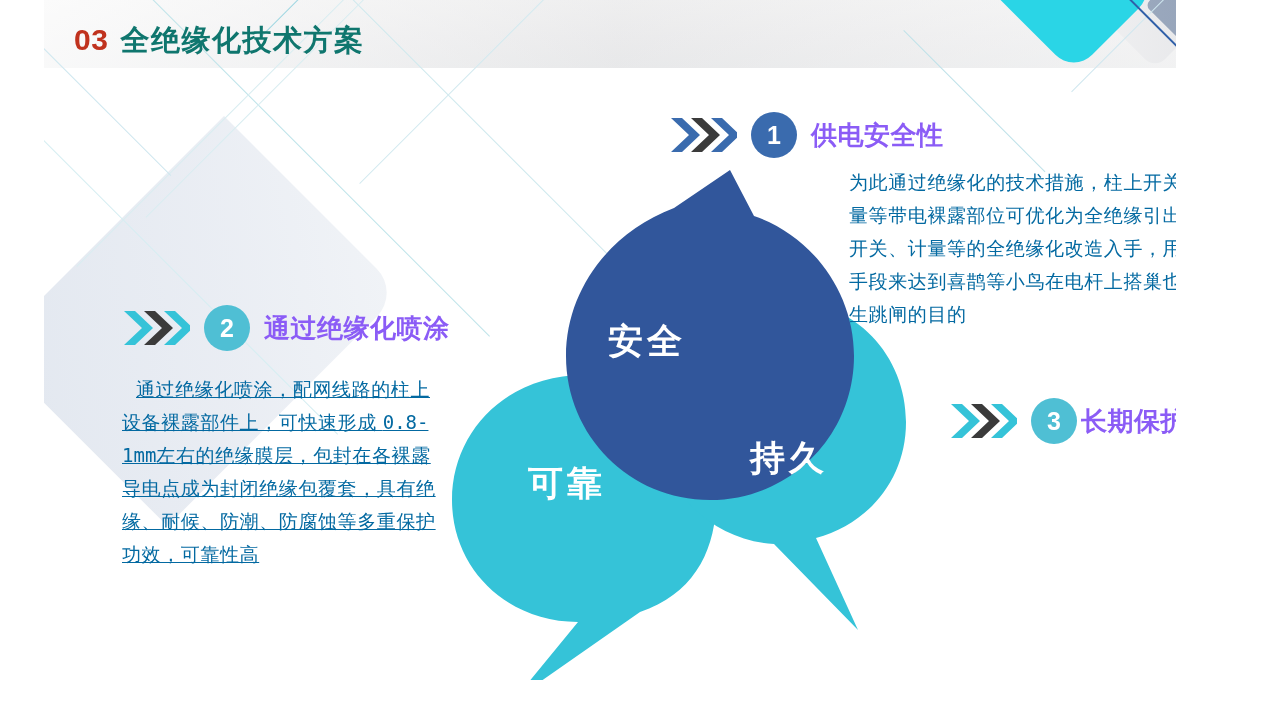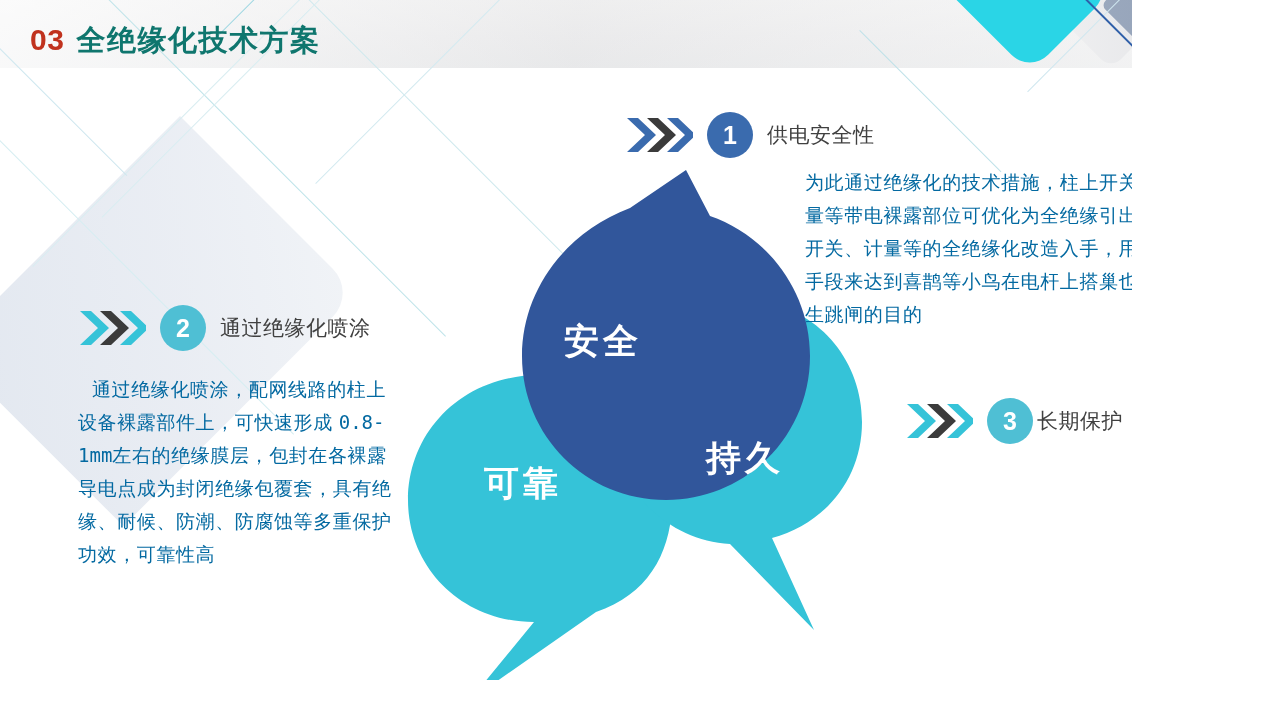--- a/index.html
+++ b/index.html
@@ -9,20 +9,21 @@
   }
   body {
     font-family: "Liberation Sans", "DejaVu Sans", sans-serif;
   }
   #slide {
     position: relative;
     width: 1132px;
     height: 720px;
     overflow: hidden;
     background: #ffffff;
+    margin-left: 44px;
   }
 
   
   .bg-layer { position: absolute; inset: 0; overflow: hidden; pointer-events: none; }
 
   .header-band {
     position: absolute;
     left: 0; top: 0;
     width: 1280px; height: 68px;
     background: linear-gradient(180deg, #efefef 0%, #eaeaeb 55%, #e6e7e8 100%);
@@ -131,23 +132,23 @@
     justify-content: center;
     color: #ffffff;
     font-size: 25px;
     font-weight: bold;
     line-height: 1;
   }
   .badge-blue { background: #3a6bae; }
   .badge-cyan { background: #4fbfd4; }
 
   .item-title {
-    font-size: 21px;
-    font-weight: normal;
-    color: #404040;
+    font-size: 26px;
+    font-weight: bold;
+    color: #8b5cf6;
     letter-spacing: .5px;
   }
 
   .item-body {
     font-size: 19px;
     line-height: 33px;
     color: #0369a1;
     letter-spacing: .6px;
   }
   .item-body .mono {
@@ -156,21 +157,21 @@
   }
 
   
   #item-1 { left: 625px; top: 112px; width: 395px; }
   #item-1 .item-head { gap: 14px; margin-left: 0; }
   #item-1 .item-body { margin-top: 8px; margin-left: 180px; width: 385px; }
 
   
   #item-2 { left: 78px; top: 305px; width: 330px; }
   #item-2 .item-head { gap: 14px; }
-  #item-2 .item-body { margin-top: 22px; width: 320px; text-indent: 14px; }
+  #item-2 .item-body { margin-top: 22px; width: 320px; text-indent: 14px; text-decoration: underline; }
 
   
   #item-3 { left: 905px; top: 398px; width: 290px; }
   #item-3 .item-head { gap: 14px; }
   #item-3 .item-body { margin-top: 16px; width: 275px; }
   #item-3 .item-title { margin-left: -10px; text-align: center; }
 </style>
 </head>
 <body>
 

